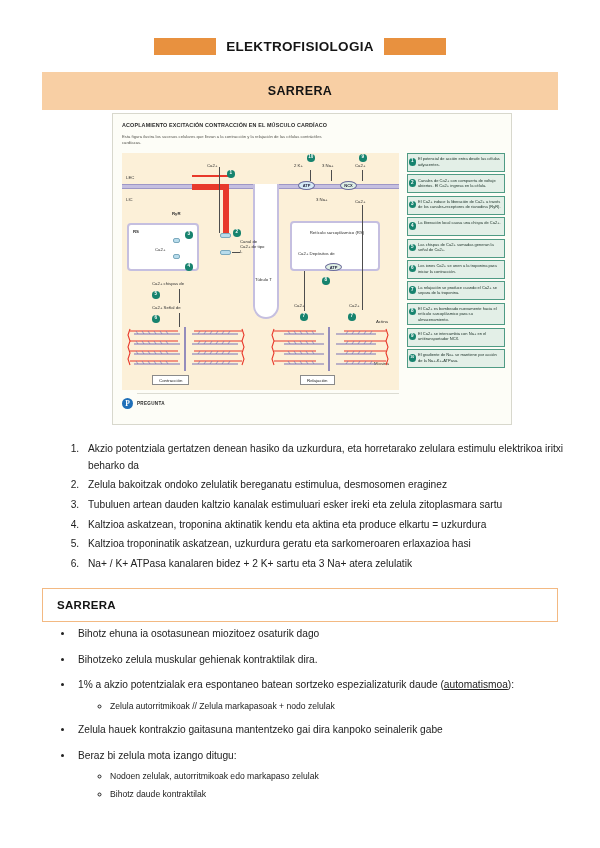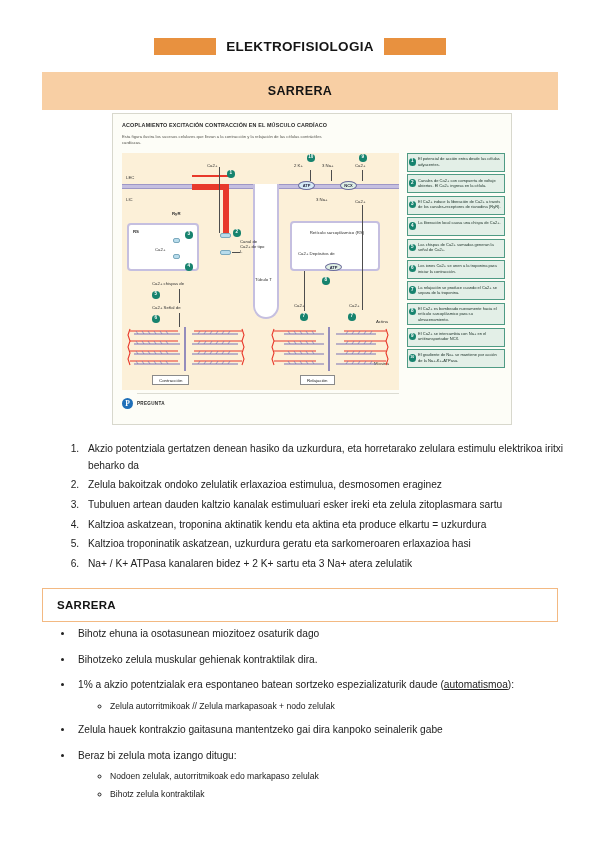--- a/index.html
+++ b/index.html
@@ -336,21 +336,21 @@
 
     <div class="p-rule"></div>
     <div class="pregunta-wrap">
       <div class="p-circle">P</div>
       <div class="p-text">PREGUNTA</div>
     </div>
   </div>
 
   <ol class="num-list">
     <li>Akzio potentziala gertatzen denean hasiko da uzkurdura, eta horretarako zelulara estimulu elektrikoa iritxi beharko da</li>
-    <li>Zelula bakoitzak ondoko zelulatik erlaxazioa estimulua, desmosomen eraginez</li>
+    <li>Zelula bakoitzak ondoko zelulatik bereganatu estimulua, desmosomen eraginez</li>
     <li>Tubuluen artean dauden kaltzio kanalak estimuluari esker ireki eta zelula zitoplasmara sartu</li>
     <li>Kaltzioa askatzean, troponina aktinatik kendu eta aktina eta produce elkartu = uzkurdura</li>
     <li>Kaltzioa troponinatik askatzean, uzkurdura geratu eta sarkomeroaren erlaxazioa hasi</li>
     <li>Na+ / K+ ATPasa kanalaren bidez + 2 K+ sartu eta 3 Na+ atera zelulatik</li>
   </ol>
 
   <div class="sec-box">
     <span class="sec-label">SARRERA</span>
   </div>
 
@@ -367,18 +367,18 @@
         <li>Zelula autorritmikoak // Zelula markapasoak + nodo zelulak</li>
       </ul>
     </li>
     <li>
       <span>Zelula hauek kontrakzio gaitasuna mantentzeko gai dira kanpoko seinalerik gabe</span>
     </li>
     <li>
       <span>Beraz bi zelula mota izango ditugu:</span>
       <ul class="sub-list">
         <li>Nodoen zelulak, autorritmikoak edo markapaso zelulak</li>
-        <li>Bihotz zelula kontraktilak</li>
+        <li>Bihotz daude kontraktilak</li>
       </ul>
     </li>
   </ul>
 
 </div>
 
 </body></html>

